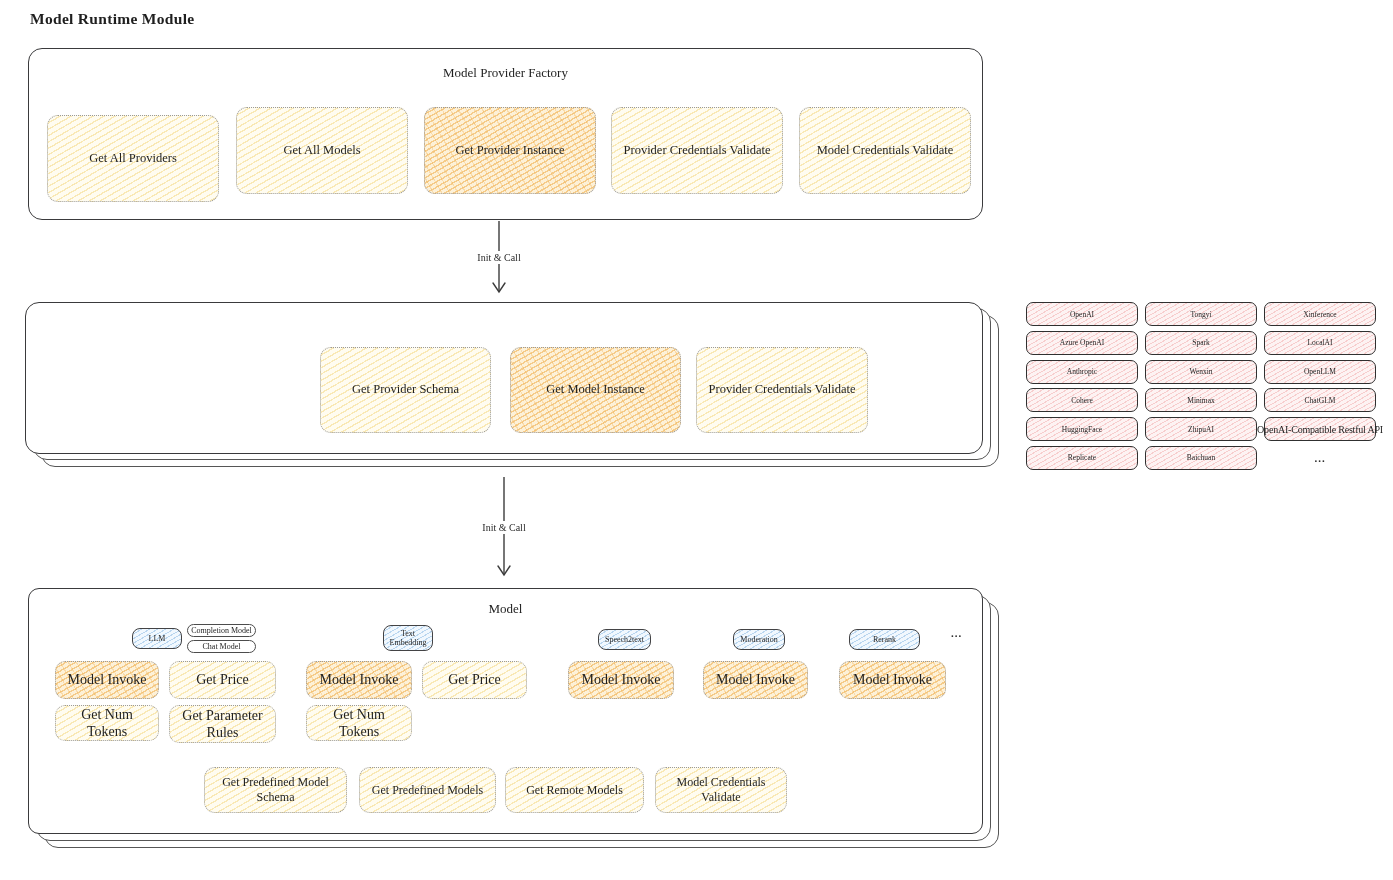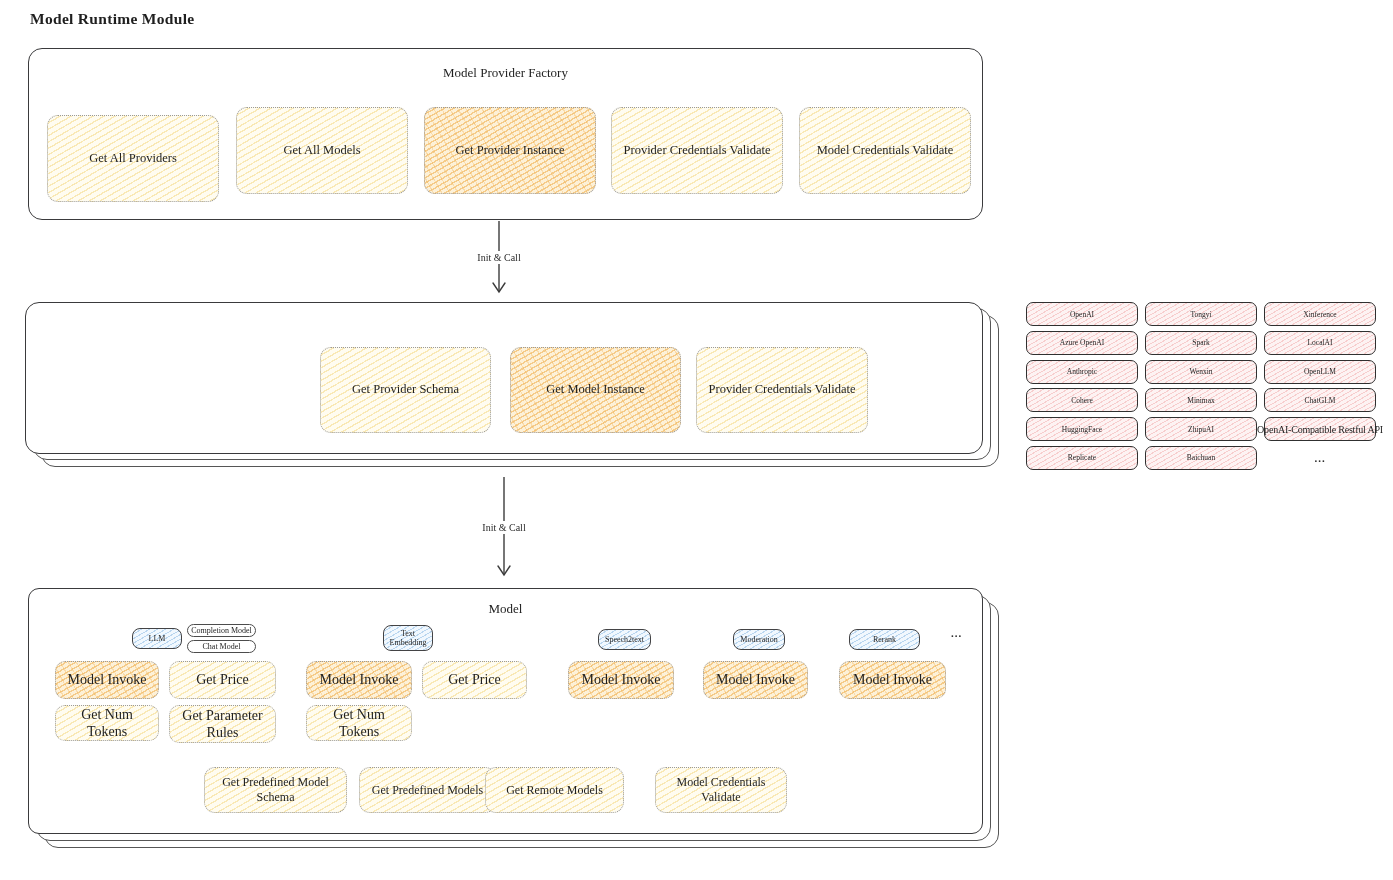--- a/index.html
+++ b/index.html
@@ -147,17 +147,17 @@
       <div class="model-group">
         <div class="pill fill-blue" style="left: 704px; top: 40px; width: 52px; height: 21px;">Moderation</div>
         <div class="btn small fill-orange" style="left: 674px; top: 72px; width: 105px; height: 38px;">Model Invoke</div>
       </div>
       <div class="model-group">
         <div class="pill fill-blue" style="left: 820px; top: 40px; width: 71px; height: 21px;">Rerank</div>
         <div class="btn small fill-orange" style="left: 810px; top: 72px; width: 107px; height: 38px;">Model Invoke</div>
       </div>
       <div class="btn bottom fill-yellow" style="left: 175px; top: 178px; width: 143px; height: 46px;">Get Predefined Model Schema</div>
       <div class="btn bottom fill-yellow" style="left: 330px; top: 178px; width: 137px; height: 46px;">Get Predefined Models</div>
-      <div class="btn bottom fill-yellow" style="left: 456px; top: 178px; width: 139px; height: 46px;">Get Remote Models</div>
+      <div class="btn bottom fill-yellow" style="left: 476px; top: 178px; width: 139px; height: 46px;">Get Remote Models</div>
       <div class="btn bottom fill-yellow" style="left: 626px; top: 178px; width: 132px; height: 46px;">Model Credentials Validate</div>
     </section>
 
 </div>
 
 </body></html>

